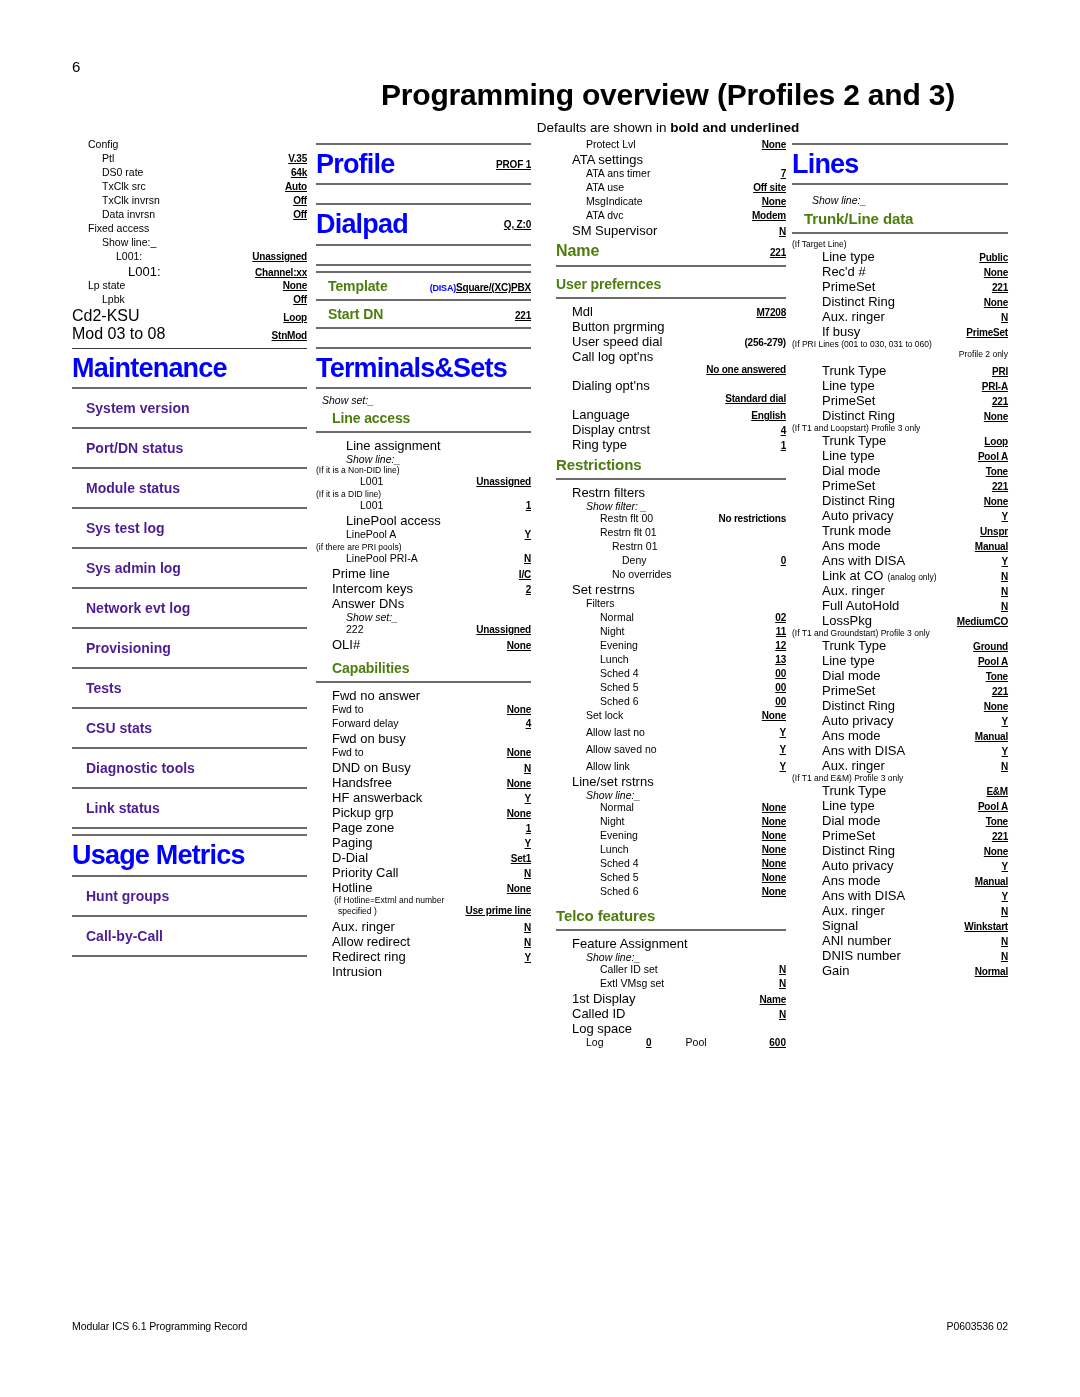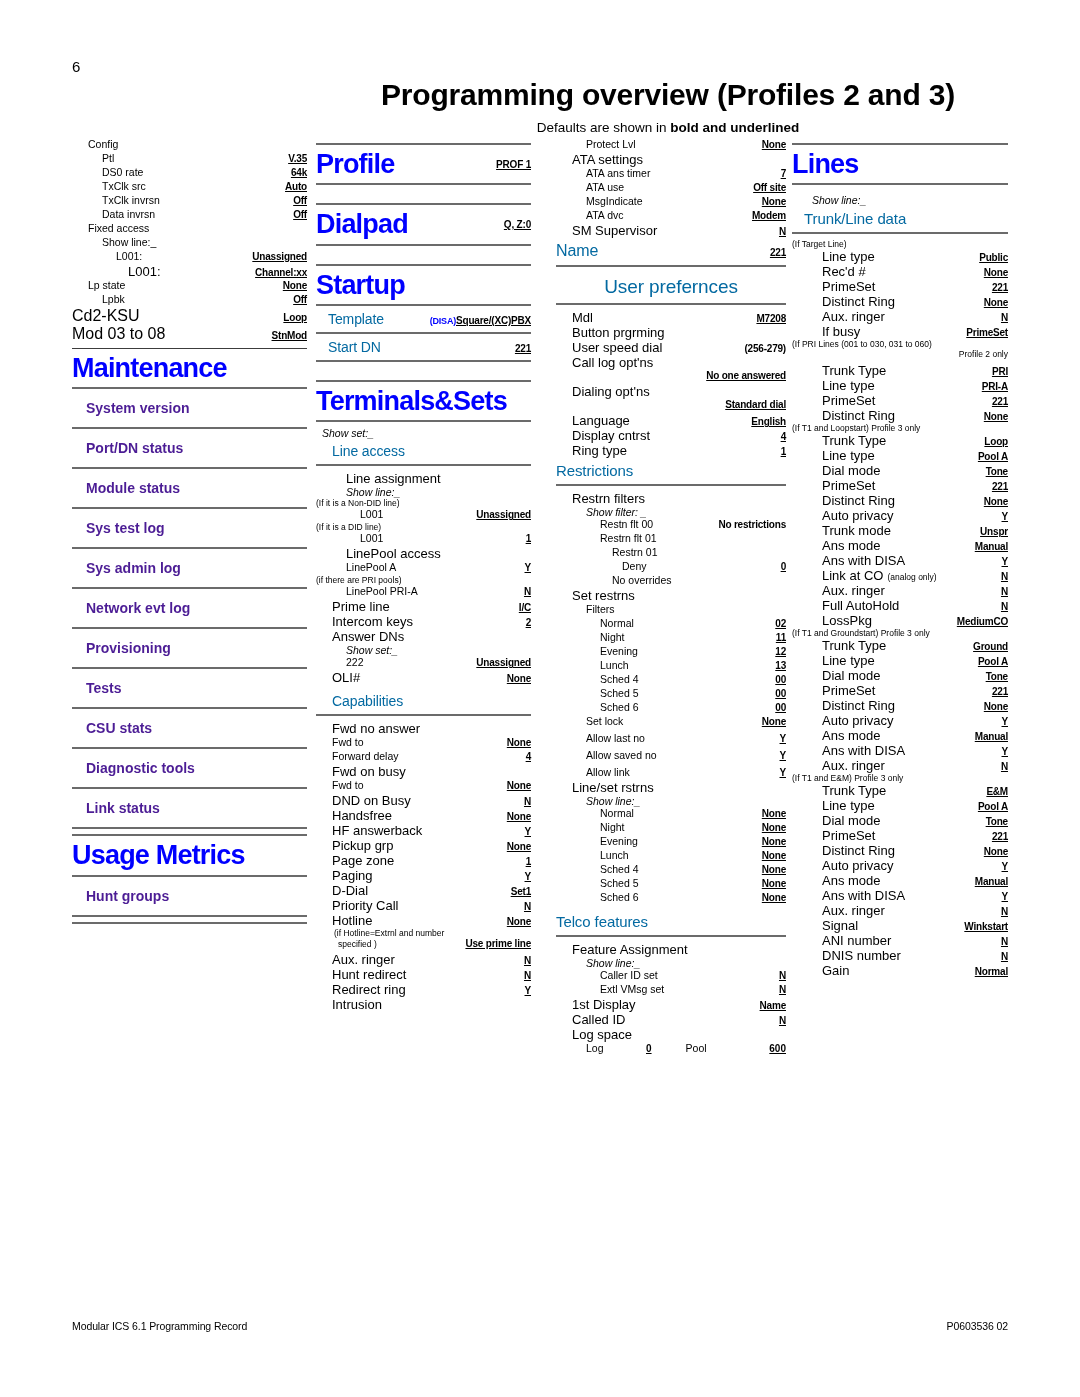--- a/index.html
+++ b/index.html
@@ -76,21 +76,21 @@
   .i4 { padding-left:56px; }
   .i5 { padding-left:66px; }
 
   
   .h-main {
     color:#0000ff; font-weight:bold;
     font-size:27px; letter-spacing:-0.8px;
     line-height:1.05;
   }
   .h-sub {
-    color:#0369a1; font-weight:normal;
+    color:#4d7c0f; font-weight:bold;
     font-size:14px; letter-spacing:-0.1px;
   }
 
   
   .rule      { border-top:2px solid #6b6b6b; margin:5px 0 5px 0; }
   .rule-blk  { border-top:1.6px solid #3c3c3c; margin:5px 0 5px 0; }
 
   .ital { font-style:italic; font-size:10.5px; }
   .note { font-size:8.5px; }
 
@@ -207,20 +207,21 @@
   <div class="mrow">Diagnostic tools</div>
   <div class="rule"></div>
   <div class="mrow">Link status</div>
   <div class="rule"></div>
   <div class="rule"></div>
 
   <div class="h-main">Usage Metrics</div>
   <div class="rule"></div>
   <div class="mrow">Hunt groups</div>
   <div class="rule"></div>
+  <div class="mrow">Call-by-Call</div>
   <div class="rule"></div>
 </div>
 
 <div class="col" id="col2">
 
   <div class="rule"></div>
   <div class="row">
     <span class="h-main">Profile</span>
     <span class="val" style="align-self:center;">PROF 1</span>
   </div>
@@ -229,21 +230,20 @@
   <div class="rule"></div>
 
   <div class="row">
     <span class="h-main">Dialpad</span>
     <span class="val" style="align-self:center;padding-left:30px;">Q, Z:0</span>
   </div>
   <div class="rule"></div>
   <div class="spacer8"></div>
   <div class="rule"></div>
 
-  <div class="h-main">Startup</div>
   <div class="rule"></div>
 
   <div class="row" style="padding-left:12px;">
     <span class="h-sub">Template</span>
     <span class="val nound" style="margin-left:auto;">
       <span class="tmpl-blue">(DISA)</span><span class="tmpl-blk">Square/(XC)PBX</span>
     </span>
   </div>
   <div class="rule"></div>
 
@@ -374,21 +374,21 @@
   <div class="row" style="padding-left:22px;">
     <span class="note">specified )</span>
     <span class="val">Use prime line</span>
   </div>
 
   <div class="row i1 s-med">
     <span class="lbl">Aux. ringer</span>
     <span class="val">N</span>
   </div>
   <div class="row i1 s-med">
-    <span class="lbl">Hunt redirect</span>
+    <span class="lbl">Allow redirect</span>
     <span class="val">N</span>
   </div>
   <div class="row i1 s-med">
     <span class="lbl">Redirect ring</span>
     <span class="val">Y</span>
   </div>
   <div class="row i1 s-med">
     <span class="lbl">Intrusion</span>
   </div>
 </div>
@@ -424,21 +424,21 @@
   </div>
 
   <div class="spacer4"></div>
   <div class="row">
     <span class="h-sub" style="font-size:16px;">Name</span>
     <span class="val">221</span>
   </div>
   <div class="rule"></div>
   <div class="spacer4"></div>
 
-  <div class="h-sub" style="font-size:19px;text-align:center;">User prefernces</div>
+  <div class="h-sub" style="font-size:14px;">User prefernces</div>
   <div class="rule"></div>
 
   <div class="row i1 s-med">
     <span class="lbl">Mdl</span>
     <span class="val">M7208</span>
   </div>
   <div class="row i1 s-med">
     <span class="lbl">Button prgrming</span>
   </div>
   <div class="row i1 s-med">

